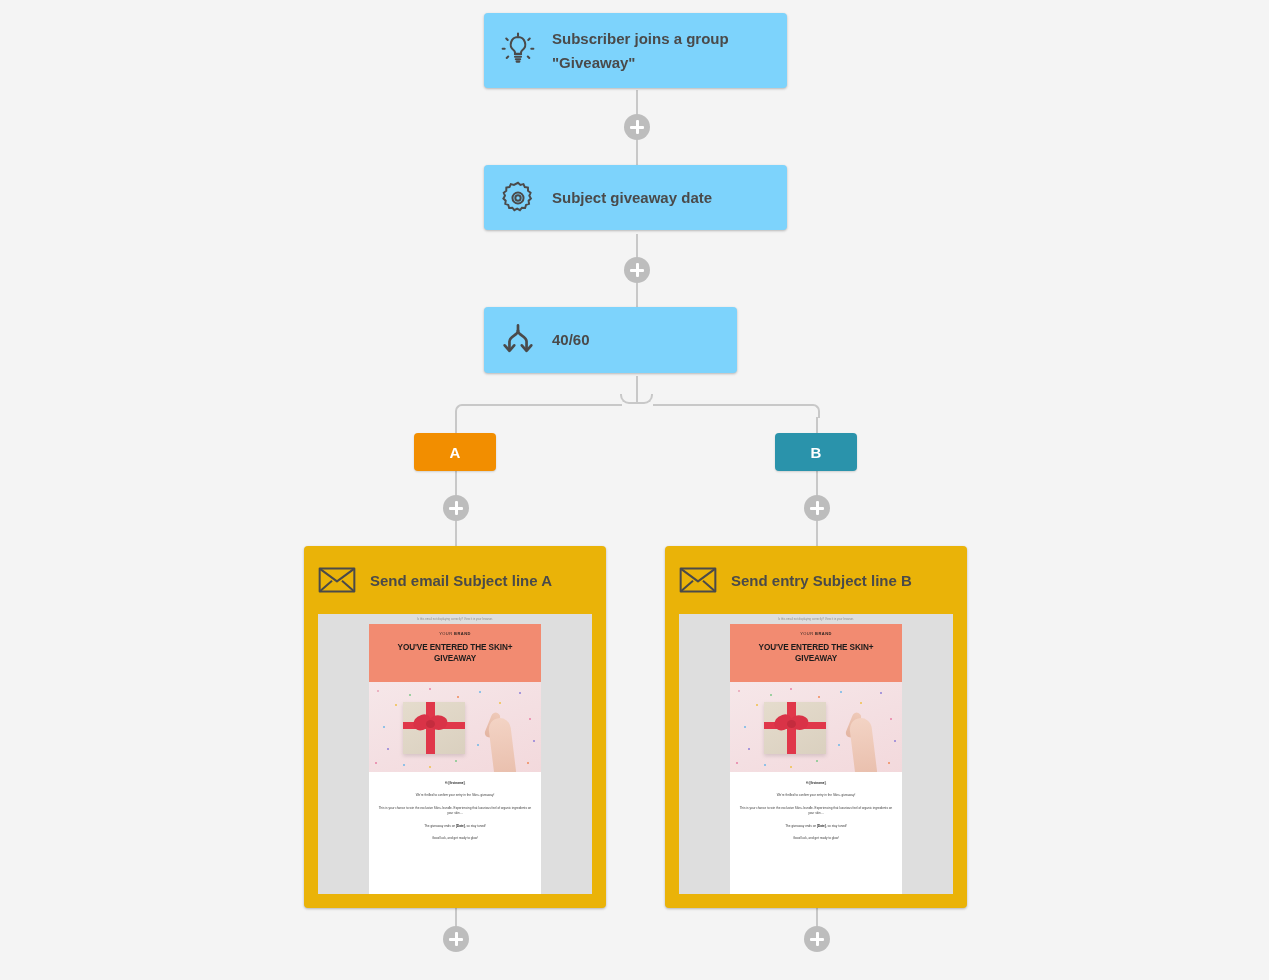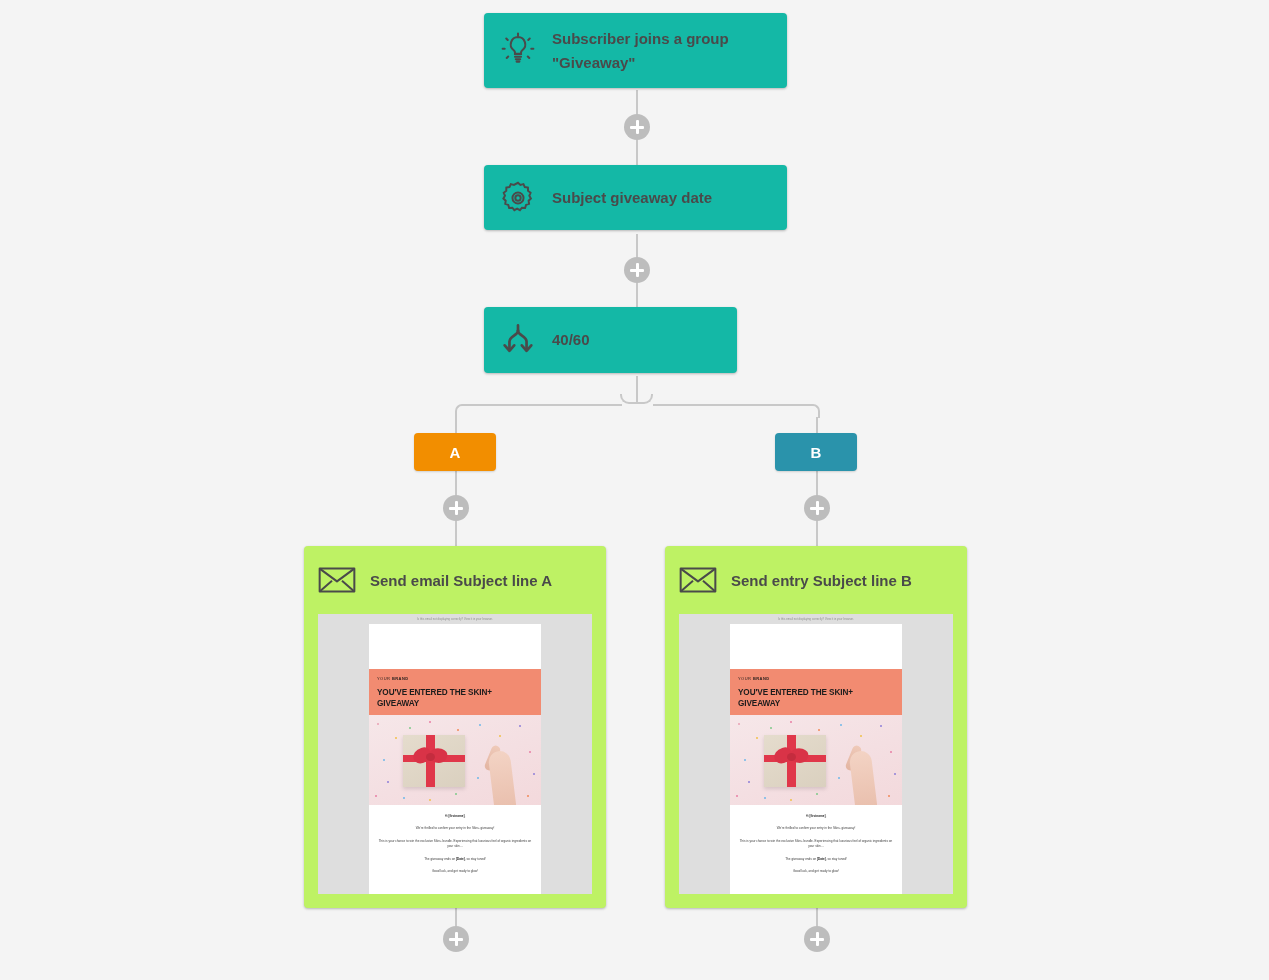--- a/index.html
+++ b/index.html
@@ -38,58 +38,58 @@
     background: #bdbdbd; cursor: pointer;
   }
   .plus::before, .plus::after {
     content: ""; position: absolute; background: #fff; border-radius: 1px;
   }
   .plus::before { left: 6px; top: 11.5px; width: 14px; height: 3px; }
   .plus::after  { top: 6px; left: 11.5px; height: 14px; width: 3px; }
 
   
   .card {
-    position: absolute; background: #14b8a6; border-radius: 4px;
+    position: absolute; background: #7dd3fc; border-radius: 4px;
     box-shadow: 0 1px 3px rgba(0,0,0,.16), 0 1px 2px rgba(0,0,0,.10);
     display: flex; align-items: center; cursor: pointer;
   }
   .card .ico { width: 68px; flex: 0 0 68px; display: flex; align-items: center; justify-content: center; }
   .card .ttl {
     font-size: 15px; font-weight: bold; color: #4a4a4a; line-height: 24px;
     padding-right: 16px; white-space: pre-line;
   }
 
   
   .chip {
     position: absolute; width: 82px; height: 38px; border-radius: 4px;
     display: flex; align-items: center; justify-content: center;
     color: #fff; font-size: 15px; font-weight: bold; cursor: pointer;
     box-shadow: 0 1px 2px rgba(0,0,0,.15);
   }
 
   
   .ecard {
-    position: absolute; width: 302px; background: #bef264; border-radius: 4px;
+    position: absolute; width: 302px; background: #eab308; border-radius: 4px;
     box-shadow: 0 1px 3px rgba(0,0,0,.16), 0 1px 2px rgba(0,0,0,.10);
     cursor: pointer;
   }
   .ehead { height: 68px; display: flex; align-items: center; }
   .ehead .ico { width: 66px; flex: 0 0 66px; display: flex; align-items: center; justify-content: center; }
   .ehead .ttl { font-size: 15px; font-weight: bold; color: #4a4a4a; }
 
   .eprev {
     margin: 0 14px 14px 14px; height: 280px; background: #dedede;
     display: flex; justify-content: center; overflow: hidden;
   }
   .mail { width: 172px; background: #fff; height: 100%; }
   .pre {
     text-align: center; font-size: 2.6px; color: #8a8a8a;
     padding: 4px 6px 3px; letter-spacing: .1px; background: #dedede;
   }
-  .bannr { background: #f28b71; padding: 7px 8px 6px; text-align: left; margin-top: 45px; }
+  .bannr { background: #f28b71; padding: 7px 8px 18px; text-align: center; }
   .brand { font-size: 4px; color: #241e1c; letter-spacing: .45px; margin-bottom: 6px; }
   .brand b { font-weight: bold; }
   .hdl {
     font-size: 8.2px; font-weight: bold; color: #1c1c1c;
     line-height: 11px; letter-spacing: -.1px;
   }
 
   
   .photo { position: relative; height: 90px; overflow: hidden;
            background: linear-gradient(160deg,#f6e7e9 0%,#f4dfe2 55%,#f3d9dc 100%); }

